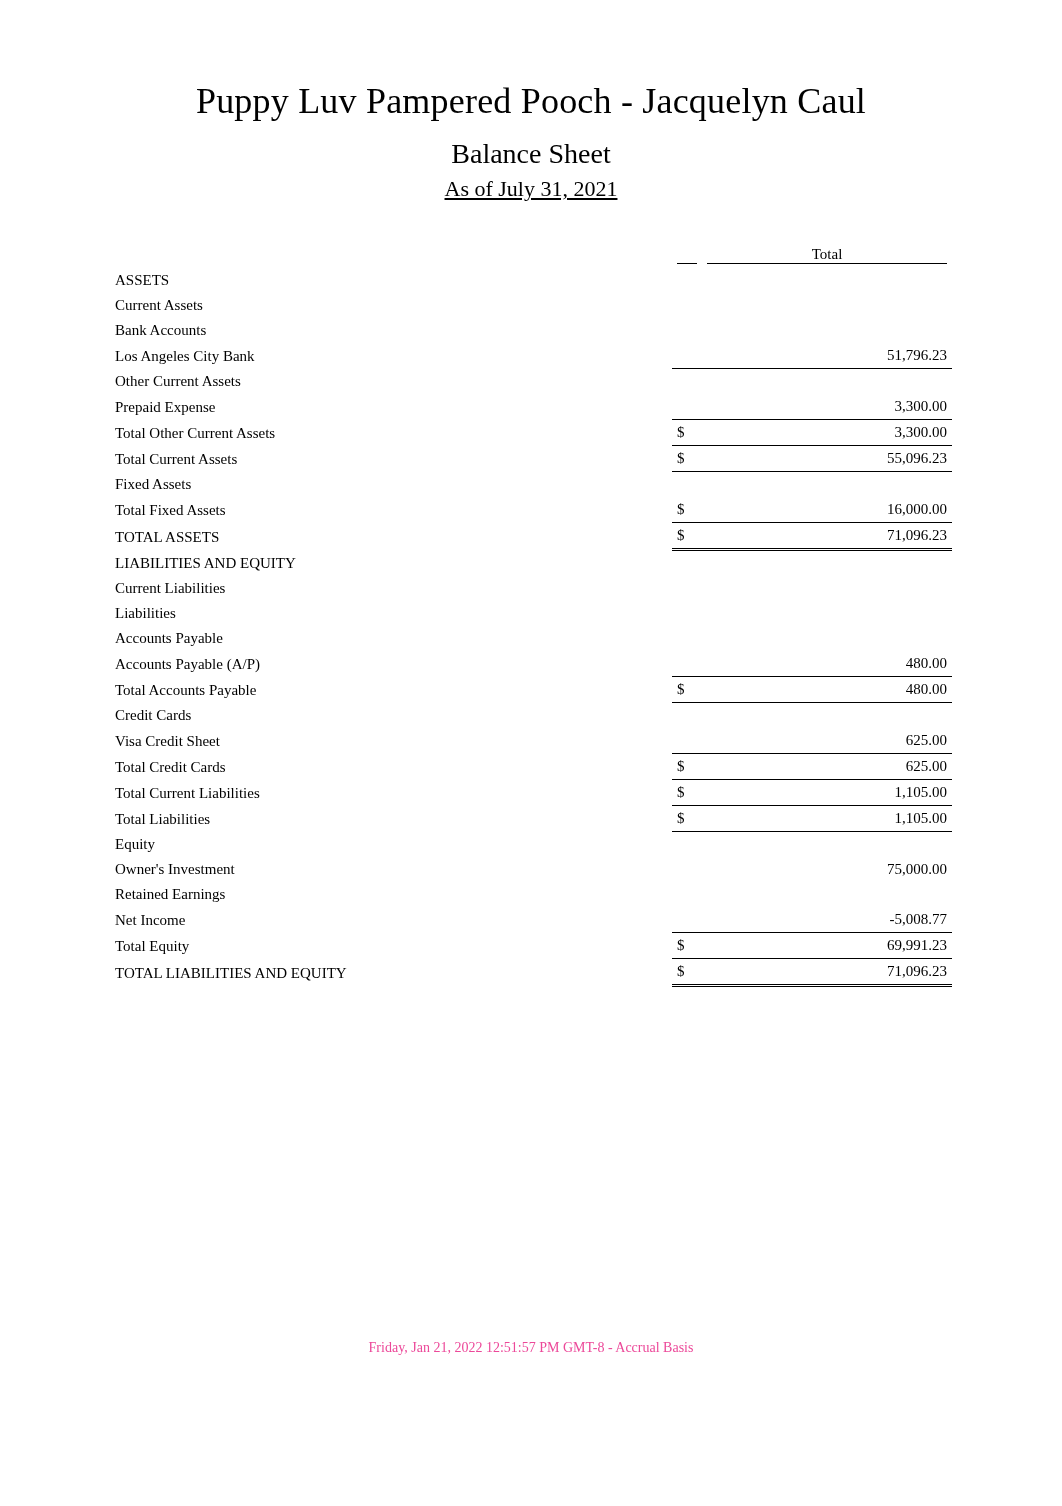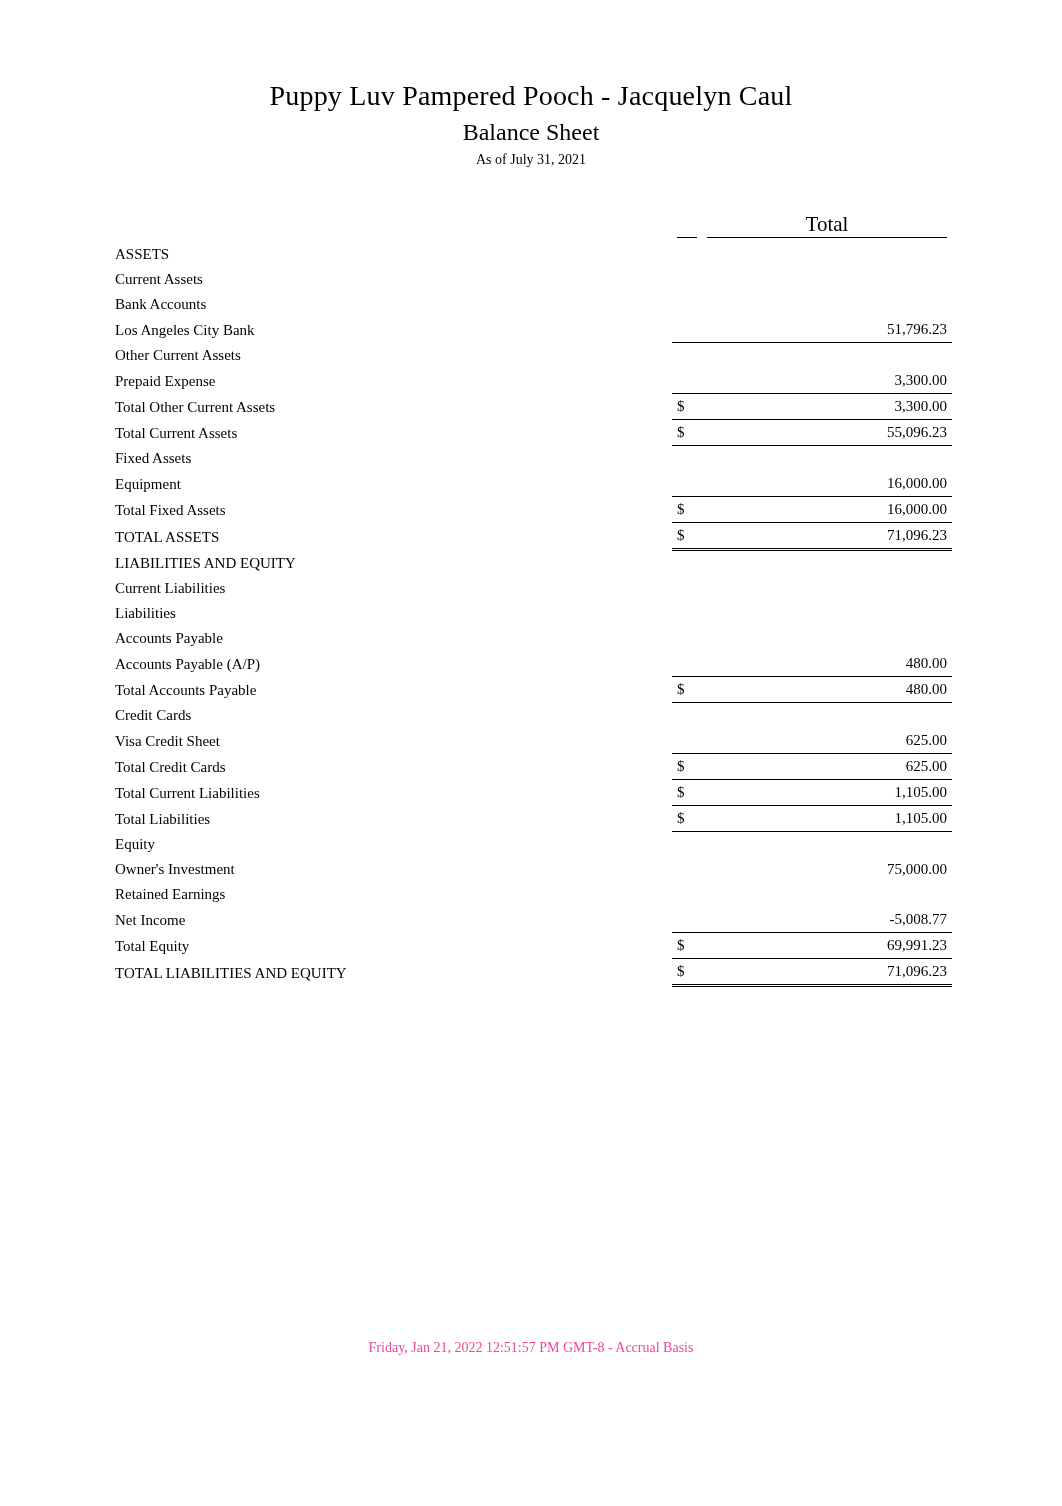--- a/index.html
+++ b/index.html
@@ -15,30 +15,31 @@
     width: 1062px;
     min-height: 1506px;
     padding: 80px 110px 40px 110px;
     position: relative;
   }
   .header {
     text-align: center;
     margin-bottom: 40px;
   }
   .company {
+    font-size: 36px;
+    letter-spacing: 0.2px;
+    margin-bottom: 16px;
+  }
+  .report-title {
     font-size: 28px;
-    letter-spacing: 0.2px;
-    margin-bottom: 7px;
-  }
-  .report-title {
-    font-size: 24px;
     margin-bottom: 6px;
   }
   .asof {
-    font-size: 14px;
+    font-size: 22px;
+    text-decoration: underline;
   }
   table.sheet {
     width: 100%;
     border-collapse: collapse;
     font-size: 15px;
   }
   table.sheet td {
     padding: 4px 5px;
     vertical-align: bottom;
   }
@@ -62,21 +63,21 @@
   .underline td.cur,
   .underline td.amount {
     border-bottom: 1px solid #000;
   }
   .dblunderline td.cur,
   .dblunderline td.amount {
     border-bottom: 3px double #000;
   }
   .col-head td {
     text-align: center;
-    font-size: 21px;
+    font-size: 15px;
     padding-bottom: 4px;
   }
   .col-head td.amount-header {
     text-align: center;
   }
   .col-head .line-wrap {
     border-bottom: 1px solid #000;
     display: block;
   }
   .footer {
@@ -149,25 +150,20 @@
           <td class="label ind1">Total Current Assets</td>
           <td class="cur">$</td>
           <td class="amount">55,096.23</td>
         </tr>
         <tr>
           <td class="label ind1">Fixed Assets</td>
           <td class="cur">&nbsp;</td>
           <td class="amount">&nbsp;</td>
         </tr>
         <tr class="underline">
-          <td class="label ind2">Equipment</td>
-          <td class="cur">&nbsp;</td>
-          <td class="amount">16,000.00</td>
-        </tr>
-        <tr class="underline">
           <td class="label ind1">Total Fixed Assets</td>
           <td class="cur">$</td>
           <td class="amount">16,000.00</td>
         </tr>
         <tr class="dblunderline">
           <td class="label ind0">TOTAL ASSETS</td>
           <td class="cur">$</td>
           <td class="amount">71,096.23</td>
         </tr>
         <tr>

